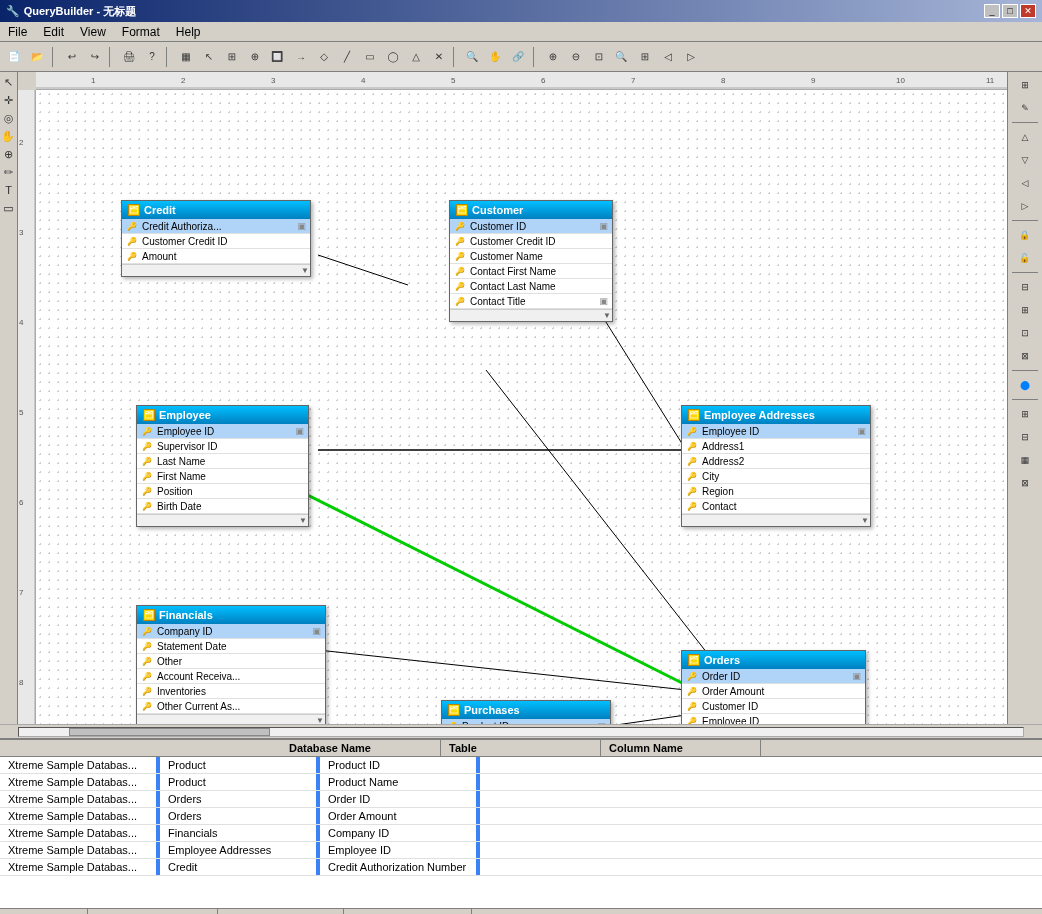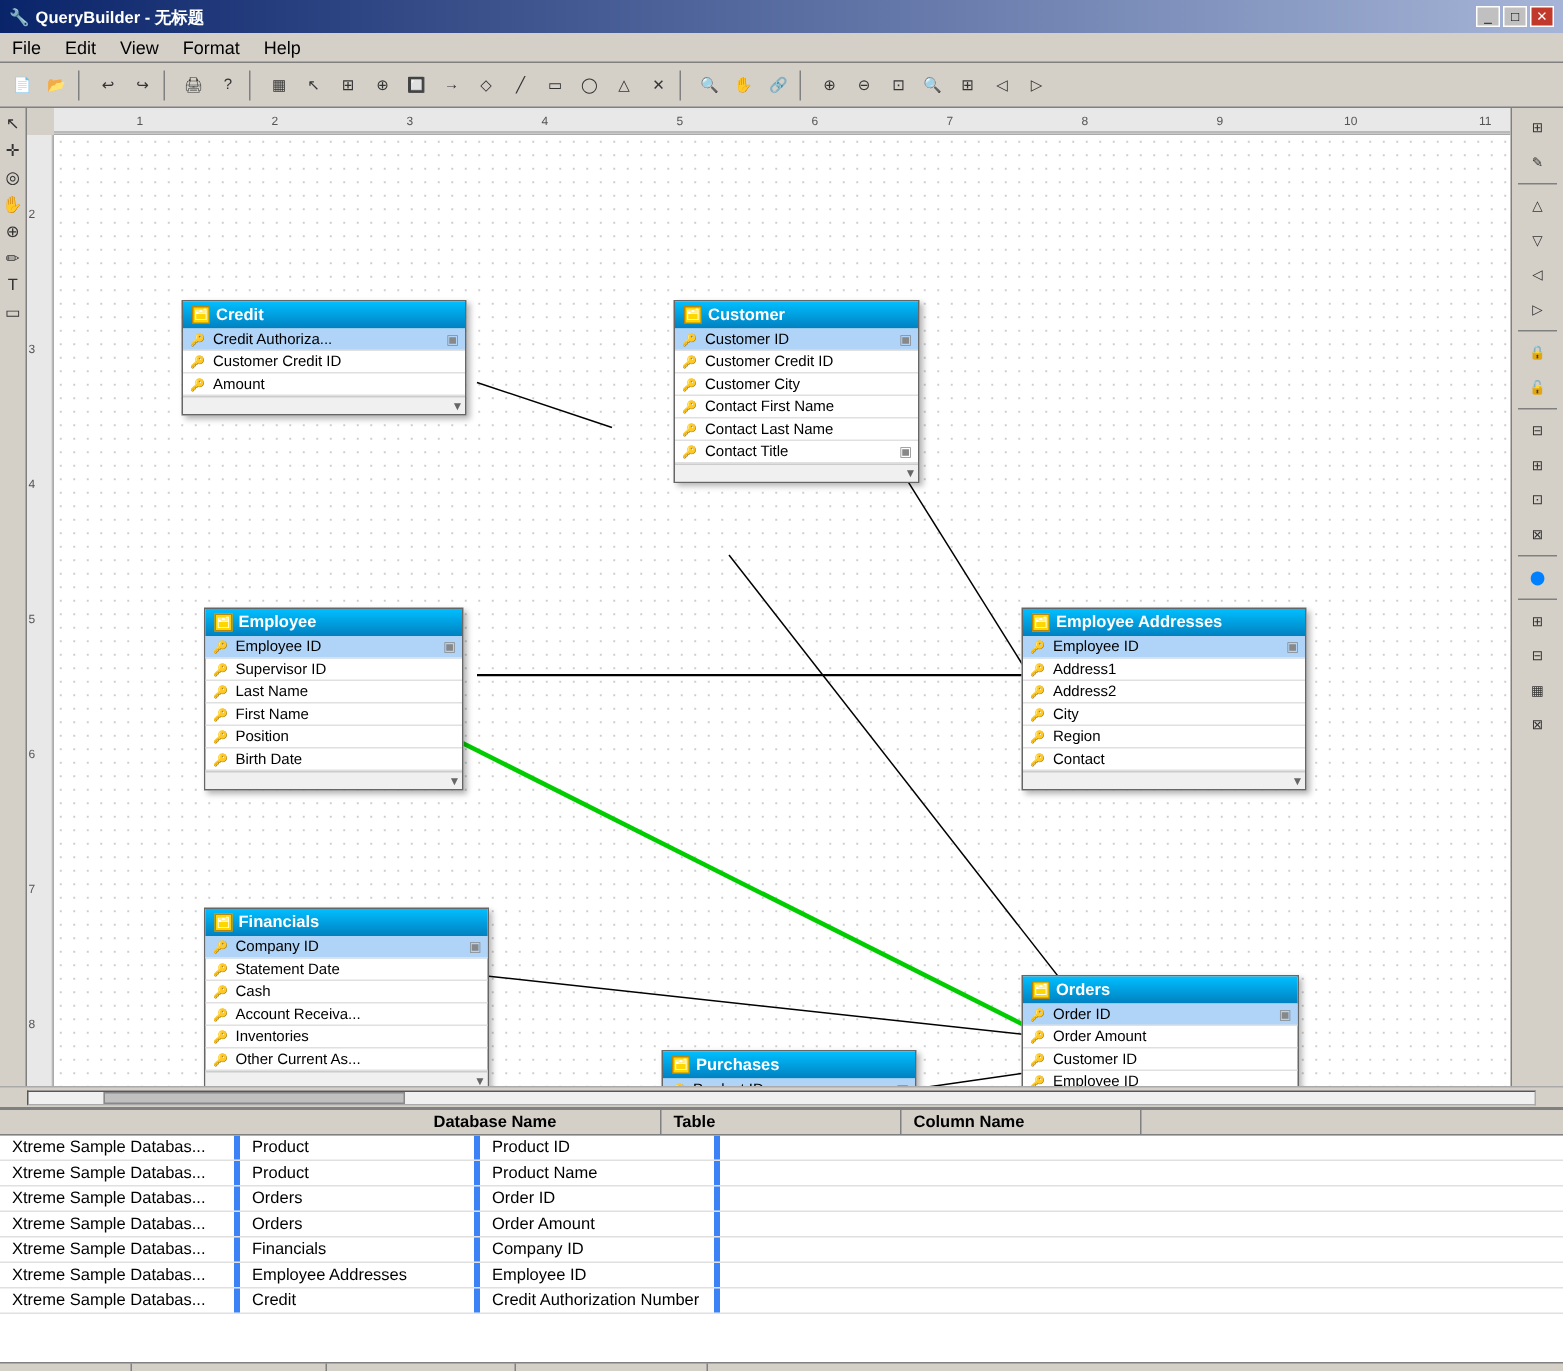--- a/index.html
+++ b/index.html
@@ -330,21 +330,21 @@
           <span class="row-icon key-icon">🔑</span>
           <span>Customer ID</span>
           <span style="margin-left:auto;color:#888;font-size:9px;">▣</span>
         </div>
         <div class="db-table-row">
           <span class="row-icon field-icon">🔑</span>
           <span>Customer Credit ID</span>
         </div>
         <div class="db-table-row">
           <span class="row-icon field-icon">🔑</span>
-          <span>Customer City</span>
+          <span>Customer Name</span>
         </div>
         <div class="db-table-row">
           <span class="row-icon field-icon">🔑</span>
           <span>Contact First Name</span>
         </div>
         <div class="db-table-row">
           <span class="row-icon field-icon">🔑</span>
           <span>Contact Last Name</span>
         </div>
         <div class="db-table-row">
@@ -436,21 +436,21 @@
           <span class="row-icon key-icon">🔑</span>
           <span>Company ID</span>
           <span style="margin-left:auto;color:#888;font-size:9px;">▣</span>
         </div>
         <div class="db-table-row">
           <span class="row-icon field-icon">🔑</span>
           <span>Statement Date</span>
         </div>
         <div class="db-table-row">
           <span class="row-icon field-icon">🔑</span>
-          <span>Cash</span>
+          <span>Other</span>
         </div>
         <div class="db-table-row">
           <span class="row-icon field-icon">🔑</span>
           <span>Account Receiva...</span>
         </div>
         <div class="db-table-row">
           <span class="row-icon field-icon">🔑</span>
           <span>Inventories</span>
         </div>
         <div class="db-table-row">

